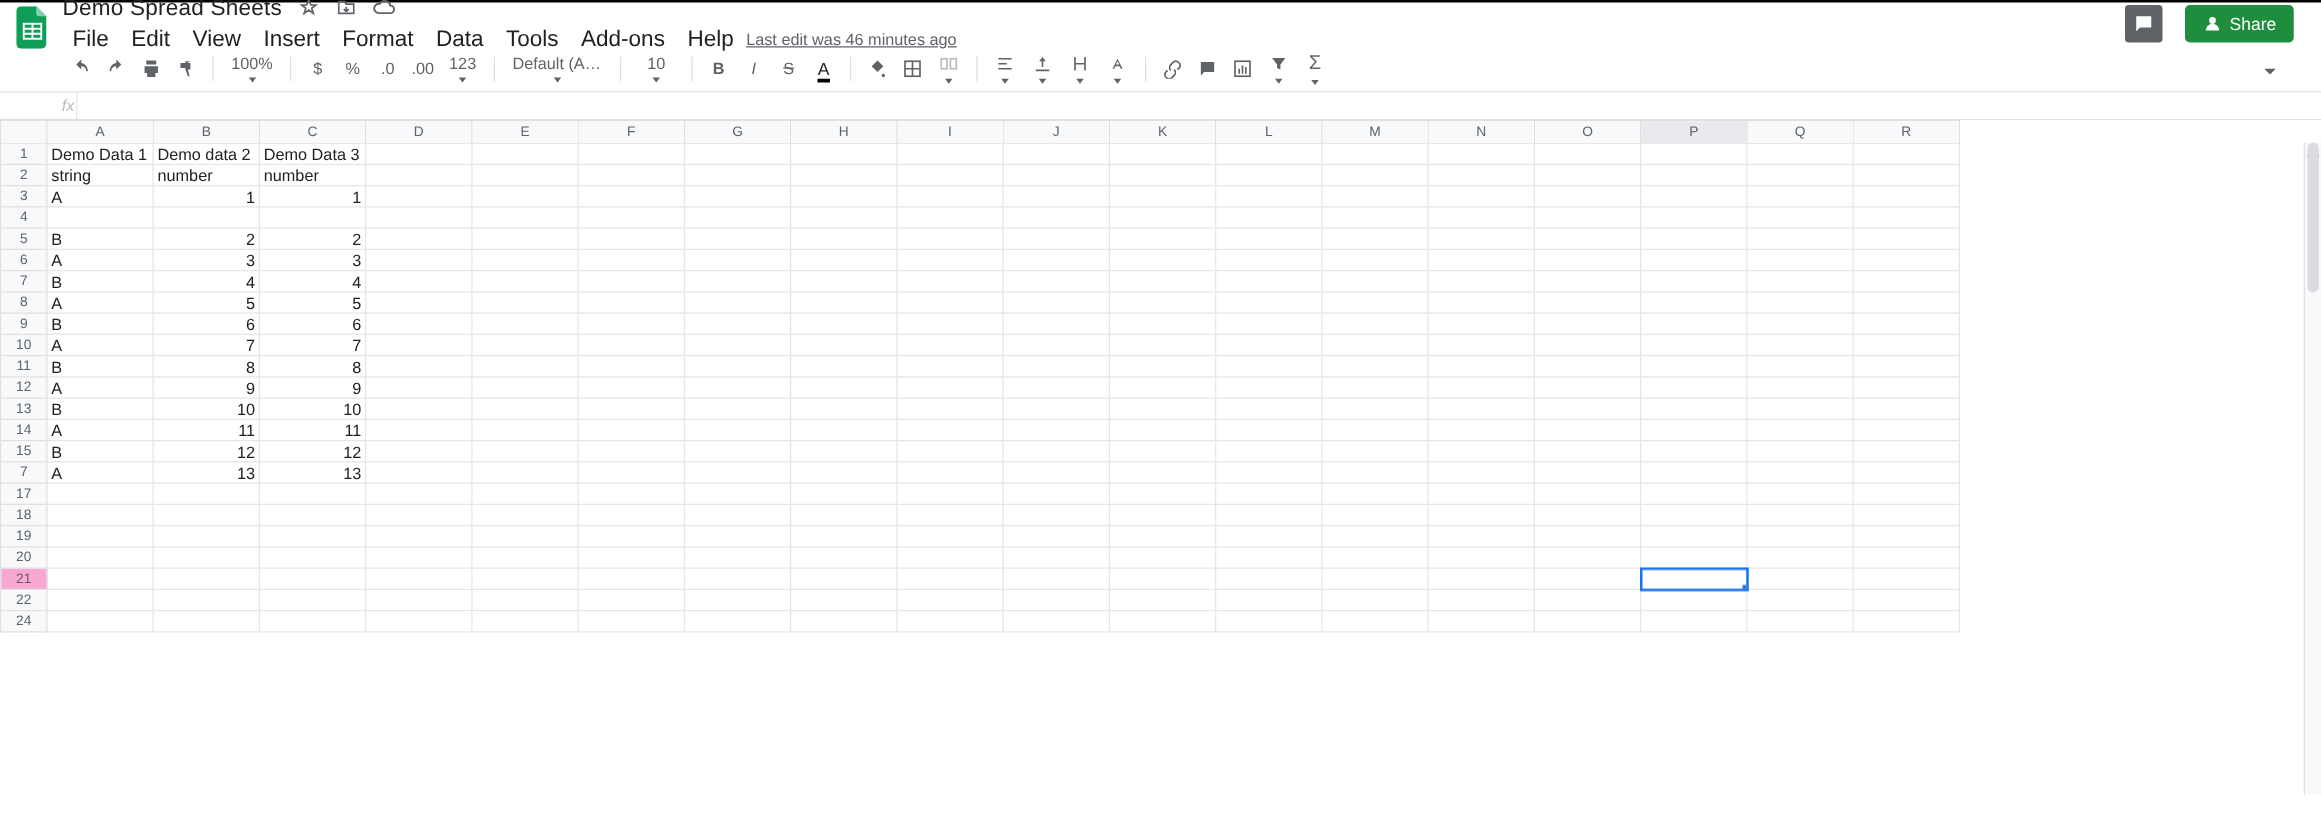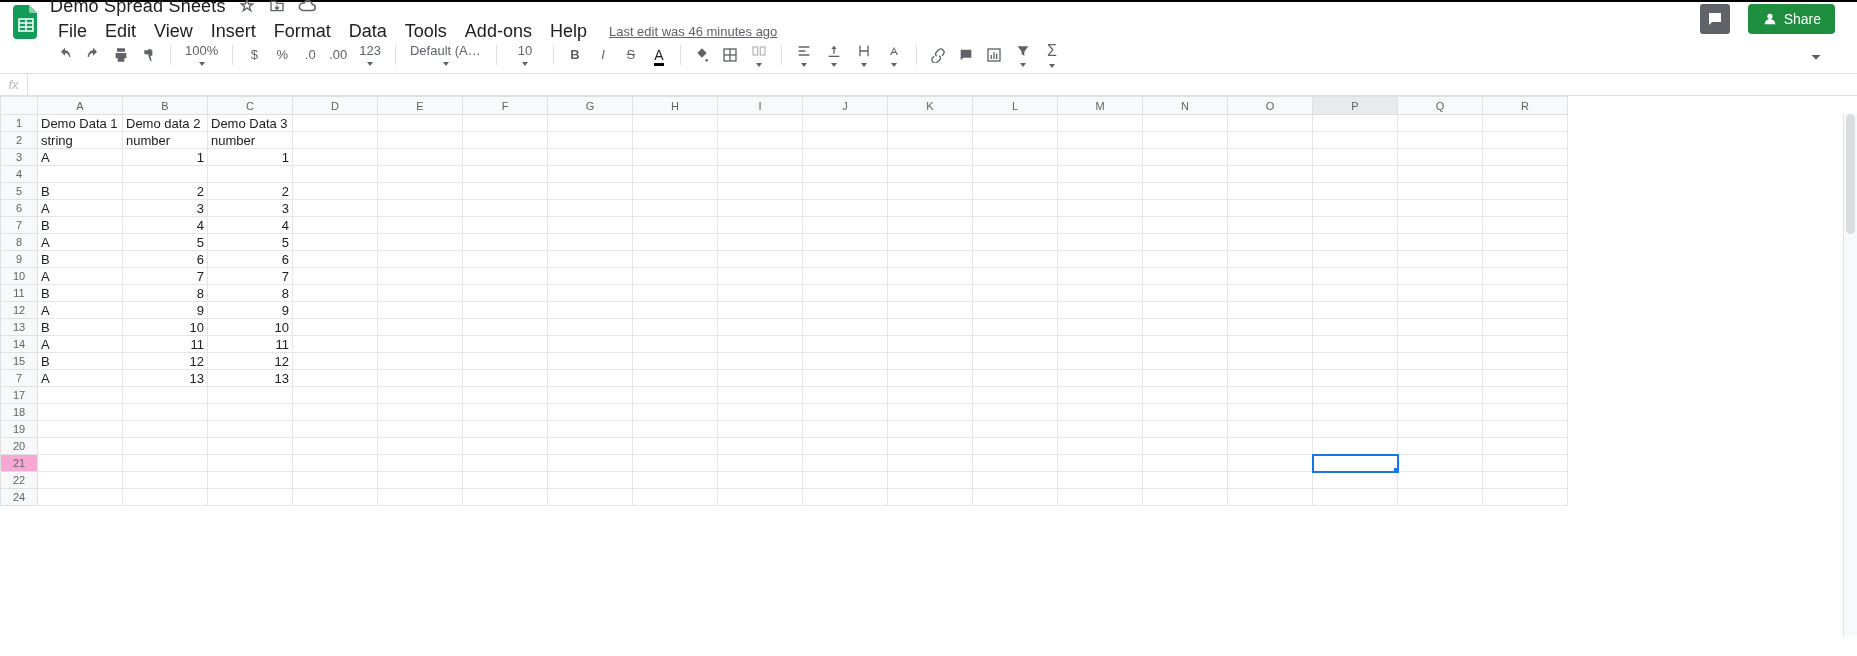--- a/index.html
+++ b/index.html
@@ -7,37 +7,37 @@
   .topblack { height: 2px; background: #000; }
   
   .header { display: flex; align-items: center; padding: 4px 10px 0 10px; height: 30px; }
   .logo { width: 32px; height: 32px; display:flex; align-items:center; justify-content:center; margin-top:6px;}
   .title-area { display: flex; flex-direction: column; margin-left: 8px; }
   .title-line { display: flex; align-items: center; gap: 12px; height: 22px;}
   .doc-title { font-size: 18px; color: #202124; letter-spacing: .2px; }
   .ticon { width:18px; height:18px; fill:#5f6368; display:inline-flex; align-items:center; justify-content:center; cursor:pointer;}
   .menu-line { display: flex; align-items: center; gap: 2px; height: 24px; margin-top:2px;}
   .menu-item { font-size: 18px; color: #202124; padding: 2px 8px; border-radius: 3px; cursor:pointer;}
-  .last-edit { font-size: 13px; color: #5f6368; text-decoration: underline; margin-left: 12px; cursor:pointer;}
+  .last-edit { font-size: 13px; color: #5f6368; text-decoration: underline; cursor:pointer;}
   .header-right { margin-left: auto; display: flex; align-items: center; gap: 18px; padding-right: 12px; }
   .comment-btn { width: 30px; height: 30px; background: #5f6368; border-radius: 3px; display:flex; align-items:center; justify-content:center; cursor:pointer;}
   .share-btn { background: #1e8e3e; color: #fff; display: flex; align-items: flex-start; gap: 6px; padding: 7px 14px; border-radius: 4px; font-size: 14px; font-weight: 500; cursor:pointer;}
   
   .toolbar { display:flex; align-items:center; height:38px; border-bottom:1px solid #e0e0e0; padding:0 28px; gap:2px; margin-top:4px;}
   .tbtn { min-width:26px; height:26px; display:flex; align-items:center; justify-content:center; border-radius:2px; fill:#5f6368; color:#5f6368; font-size:13px; cursor:pointer; padding:0 2px;}
   .tsep { width:1px; height:20px; background:#e0e0e0; margin:0 6px;}
   .tdd { display:flex; align-items:center; gap:4px; padding:0 6px; cursor:pointer;flex-direction:column;}
   .dd-arrow { width:0;height:0;border-left:3px solid transparent;border-right:3px solid transparent;border-top:4px solid #5f6368;}
   .font-name { width:72px; overflow:hidden; text-overflow:ellipsis; white-space:nowrap; font-size:13px;}
   .font-size { width:28px; text-align:center; font-size:13px;}
   .color-A { position:relative; font-weight:500; font-size:14px; color:#202124;}
   .color-A::after { content:""; position:absolute; left:0; right:0; bottom:-3px; height:3px; background:#000;}
   
   .fxbar { display:flex; align-items:center; height:22px; border-bottom:1px solid #e0e0e0;}
-  .fxlabel { width:28px; text-align:center; font-style:italic; color:#bbb; font-size:13px; border-right:1px solid #e0e0e0; height:100%; line-height:22px;}
+  .fxlabel { width:14px; text-align:center; font-style:italic; color:#bbb; font-size:13px; border-right:1px solid #e0e0e0; height:100%; line-height:22px;margin-left:48px;}
   .fxinput { flex:1; height:100%; border:none; outline:none; padding:0 6px; font-size:13px;}
   
   .grid-wrap { position:relative; height: calc(656px - 2px - 30px - 24px - 38px - 22px); overflow:hidden;}
   table.grid { border-collapse:collapse; table-layout:fixed; }
   .colhdr th { background:#f8f9fa; border:1px solid #e0e0e0; font-weight:400; font-size:11px; color:#5f6368; height:18px; position:sticky; top:0;}
   .colhdr th.corner { width:37px; background:#f8f9fa;}
   .colhdr th.sel { background:#e8eaed;}
   .rowhdr { background:#f8f9fa; border:1px solid #e0e0e0; font-size:11px; color:#5f6368; text-align:center; width:37px; font-weight:400;}
   .rowhdr.sel { background:#f9a8d4;}
   td.cell { border:1px solid #e6e6e6; height:17px; font-size:13px; padding:0 3px; overflow:hidden; white-space:nowrap;}

